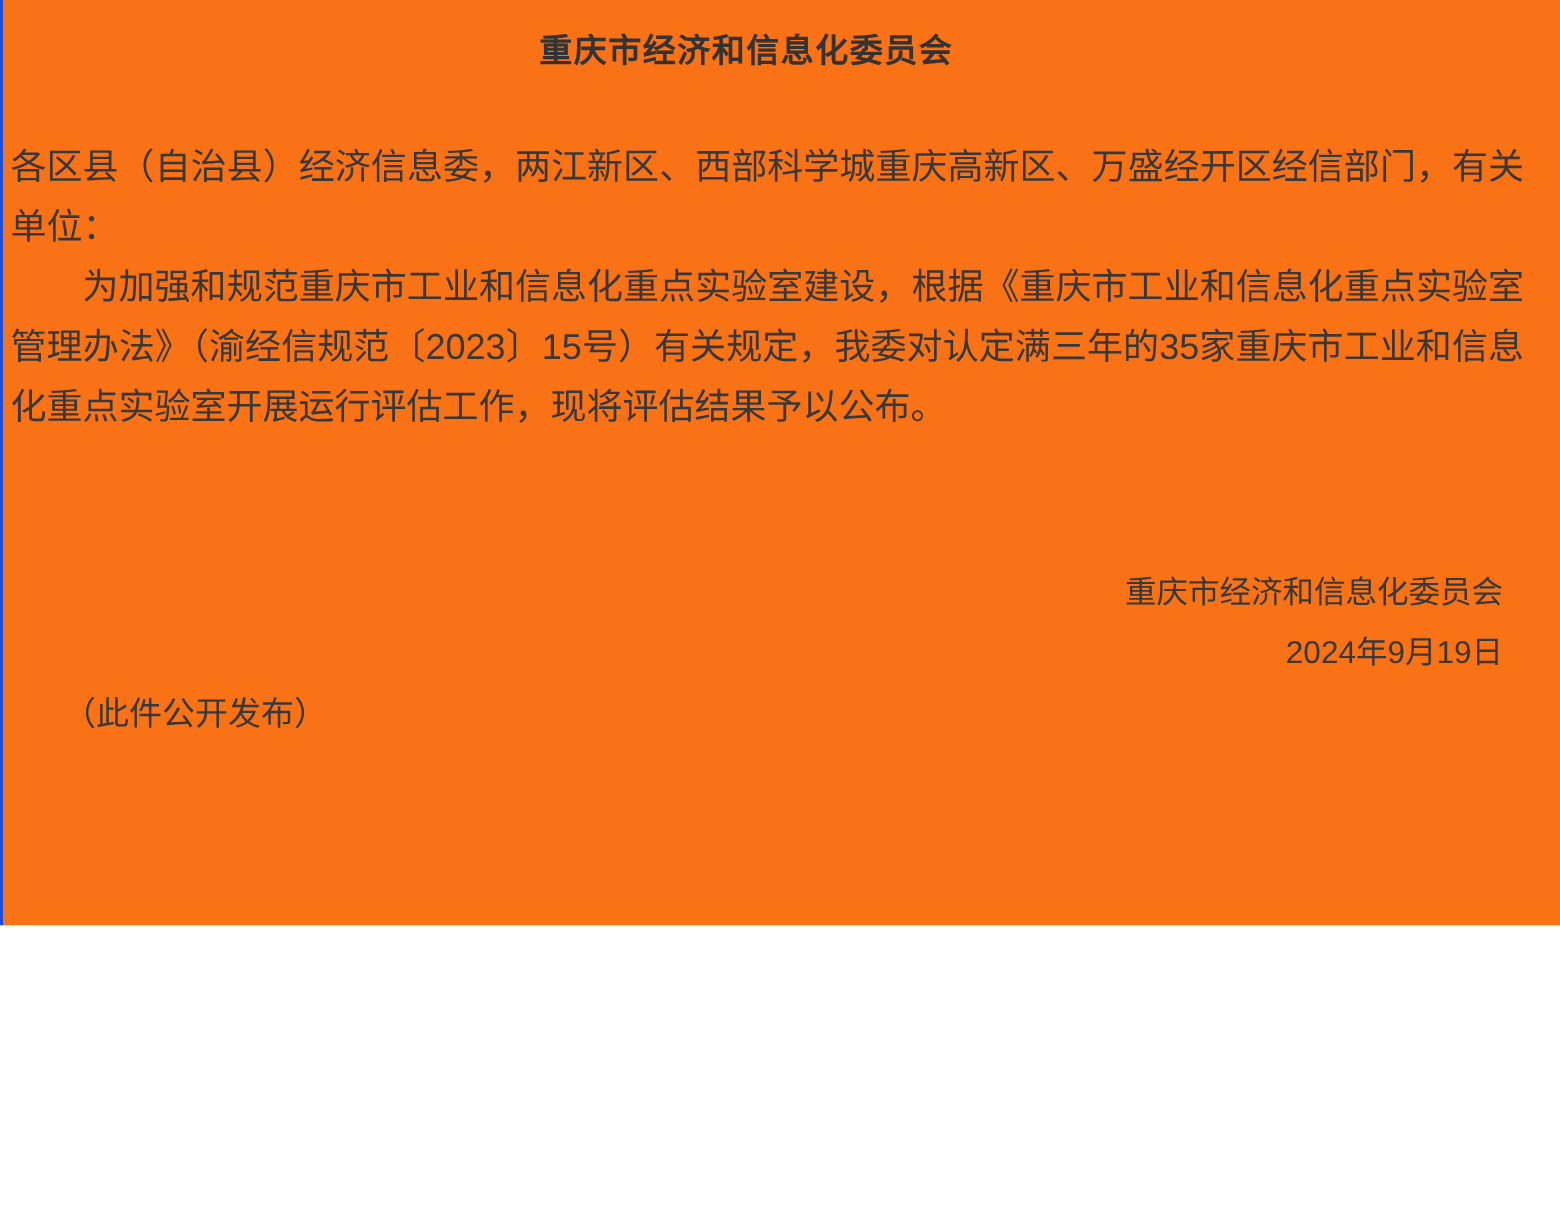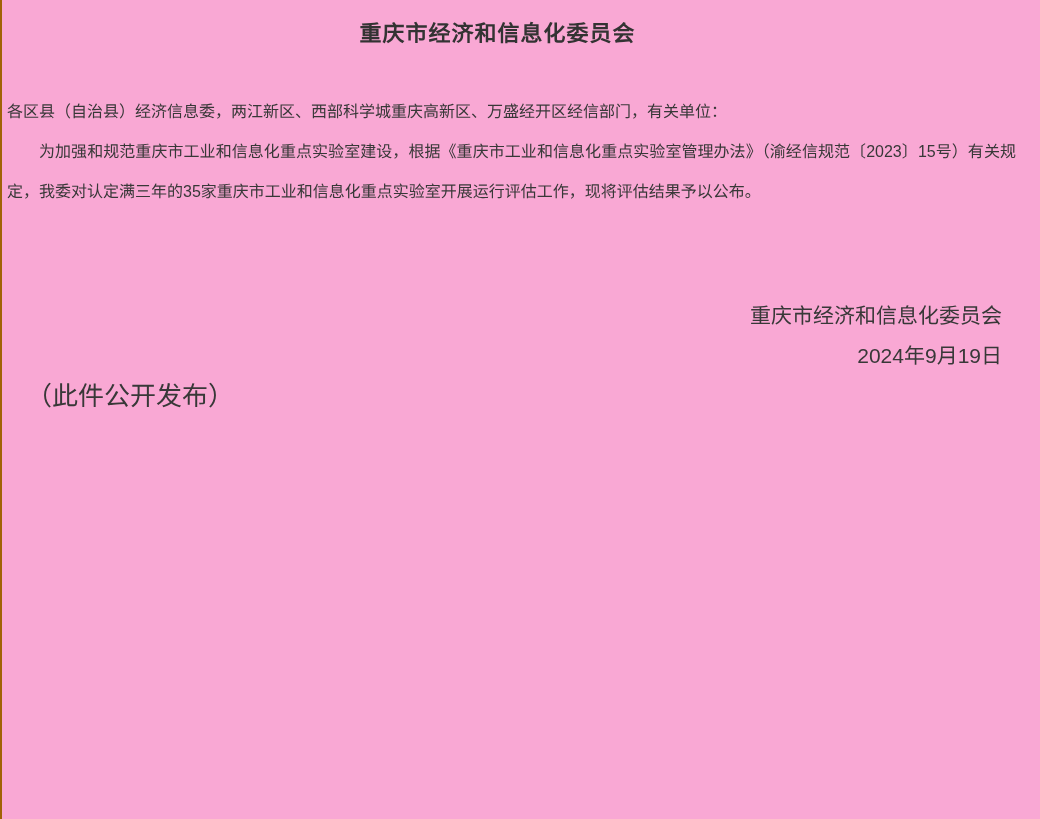--- a/index.html
+++ b/index.html
@@ -4,62 +4,62 @@
 <style>
   * { margin: 0; padding: 0; box-sizing: border-box; }
   html, body { background: #ffffff; }
   body {
     font-family: "Liberation Sans", "DejaVu Sans", sans-serif;
     width: 1040px;
   }
   .page {
     position: relative;
     width: 1040px;
-    height: 819px;
-    background: #f9a8d4;
-    border-left: 2px solid #a16207;
+    height: 617px;
+    background: #f97316;
+    border-left: 2px solid #1d4ed8;
     overflow: hidden;
     color: #333333;
   }
   .title-block {
     padding-top: 15px;
     padding-left: 5px;
     padding-right: 52px;
     text-align: center;
   }
   .title-line {
     font-size: 22px;
     line-height: 38px;
     font-weight: 700;
     color: #333333;
     letter-spacing: 1px;
   }
   .content {
     margin-top: 39px;
     padding-left: 5px;
     padding-right: 24px;
-    font-size: 16px;
+    font-size: 24px;
     line-height: 40px;
     text-align: justify;
     text-justify: inter-ideograph;
     color: #383838;
   }
   .content p { margin: 0; }
   .content p.indent { text-indent: 2em; }
   .signature-block {
     margin-top: 84px;
     padding-right: 38px;
     text-align: right;
     font-size: 21px;
     line-height: 40px;
     color: #383838;
   }
   .publish-note {
-    padding-left: 24px;
-    font-size: 26px;
+    padding-left: 40px;
+    font-size: 22px;
     line-height: 40px;
     color: #383838;
   }
 </style>
 </head>
 <body>
 
 <div class="page">
 
   <div class="title-block">

